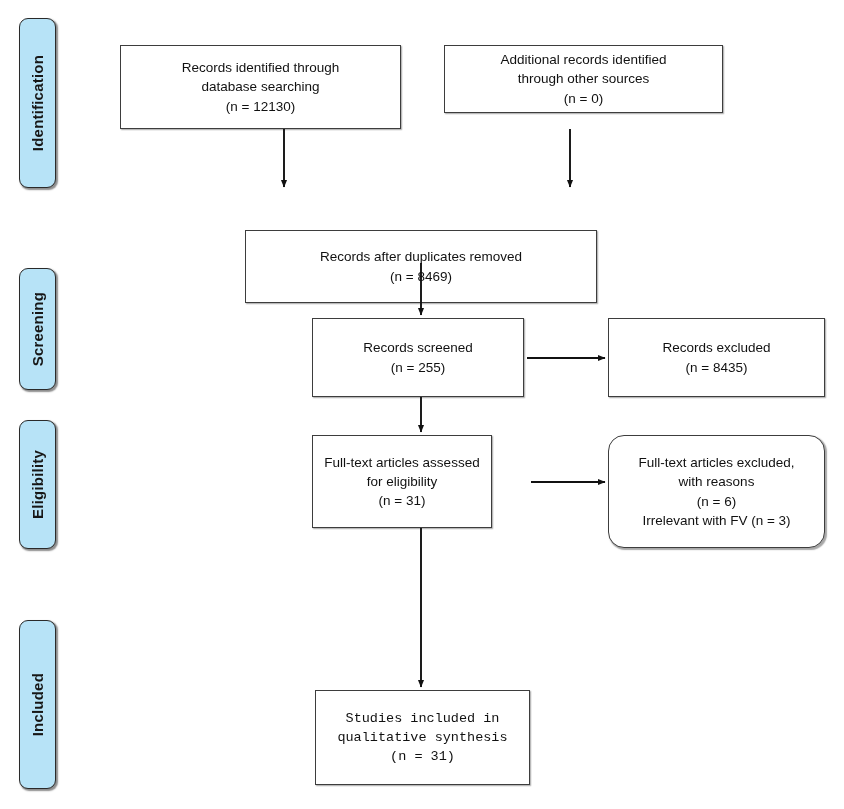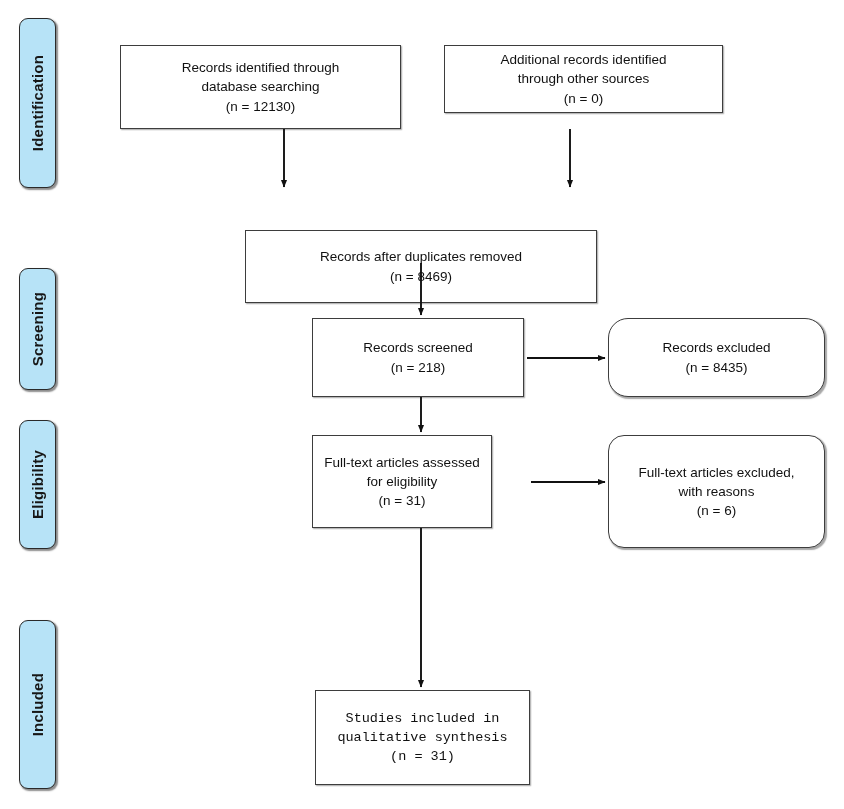--- a/index.html
+++ b/index.html
@@ -107,38 +107,39 @@
     <div class="line">(n = 0)</div>
   </div>
 
   <div class="flow-box" style="left:245px; top:190px; width:352px; height:73px;margin-top:40px;">
     <div class="line">Records after duplicates removed</div>
     <div class="line">(n = 8469)</div>
   </div>
 
   <div class="flow-box" style="left:312px; top:318px; width:212px; height:79px;">
     <div class="line">Records screened</div>
-    <div class="line">(n = 218)</div>
+    <div class="line">(n = 255)</div>
   </div>
 
-  <div class="flow-box" style="left:608px; top:318px; width:217px; height:79px;border-radius:20px;">
+  <div class="flow-box" style="left:608px; top:318px; width:217px; height:79px;">
     <div class="line">Records excluded</div>
     <div class="line">(n = 8435)</div>
   </div>
 
   <div class="flow-box" style="left:312px; top:435px; width:180px; height:93px;">
     <div class="line">Full-text articles assessed</div>
     <div class="line">for eligibility</div>
     <div class="line">(n = 31)</div>
   </div>
 
   <div class="flow-box" style="left:608px; top:435px; width:217px; height:113px;border-radius:16px;">
     <div class="line">Full-text articles excluded,</div>
     <div class="line">with reasons</div>
     <div class="line">(n = 6)</div>
+    <div class="line">Irrelevant with FV (n = 3)</div>
   </div>
 
   <div class="flow-box" style="left:315px; top:690px; width:215px; height:95px;font-family:Liberation Mono, monospace;">
     <div class="line">Studies included in</div>
     <div class="line">qualitative synthesis</div>
     <div class="line">(n = 31)</div>
   </div>
 
   <div class="connector" style="left:0; top:0; width:844px; height:809px;">
     <svg width="844" height="809" viewBox="0 0 844 809">

